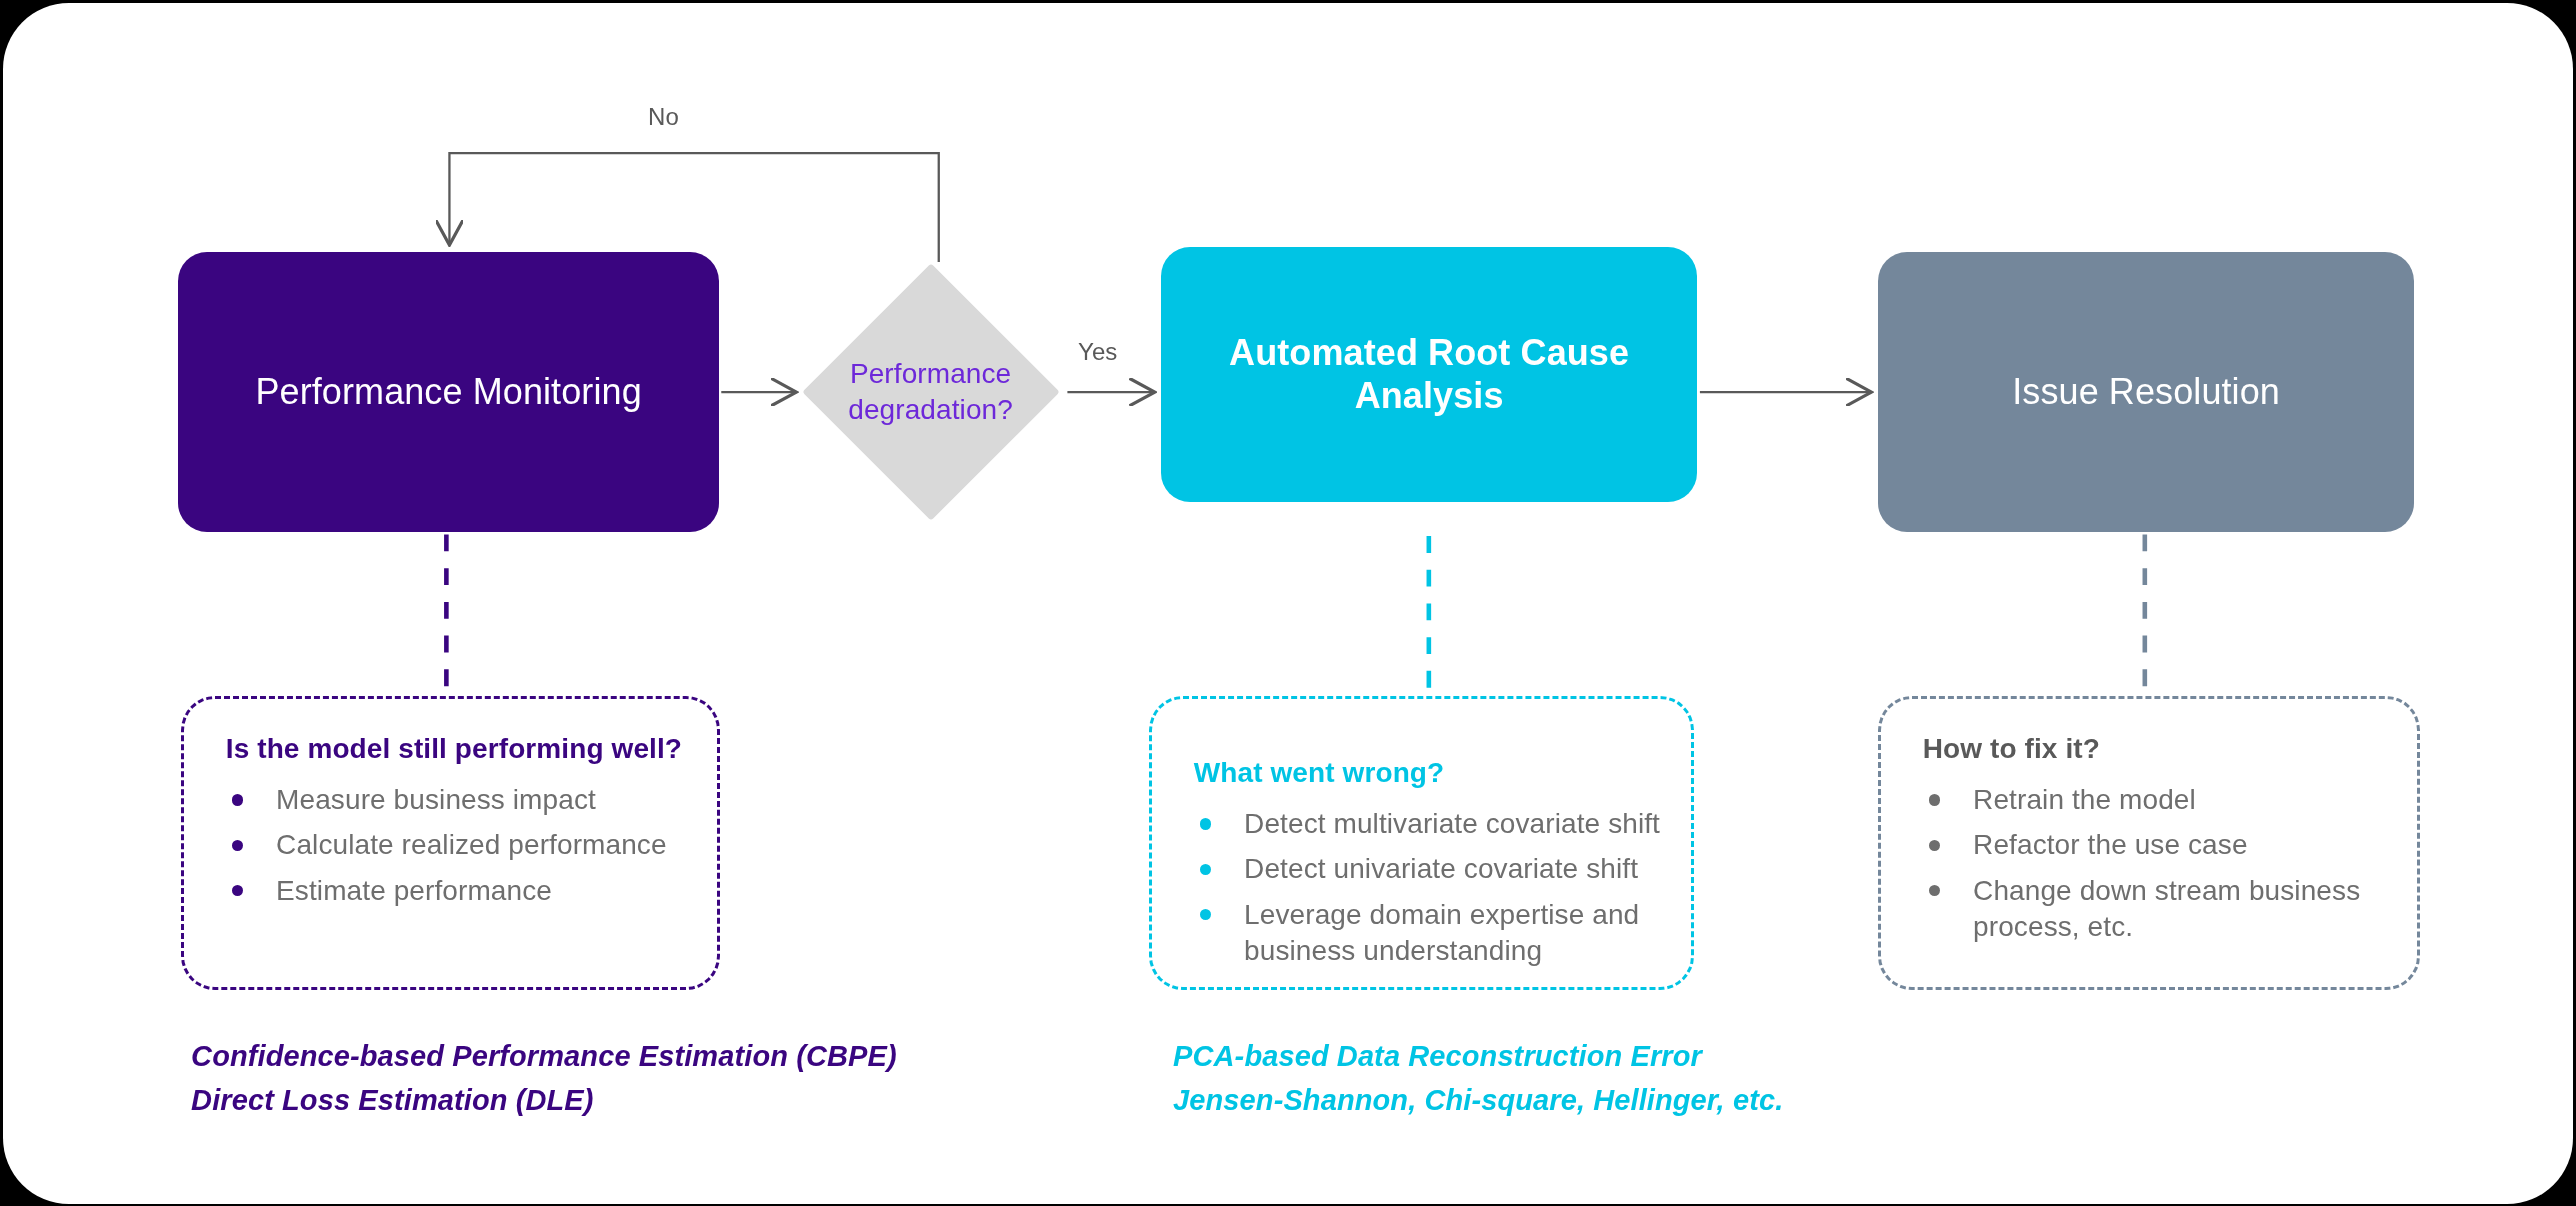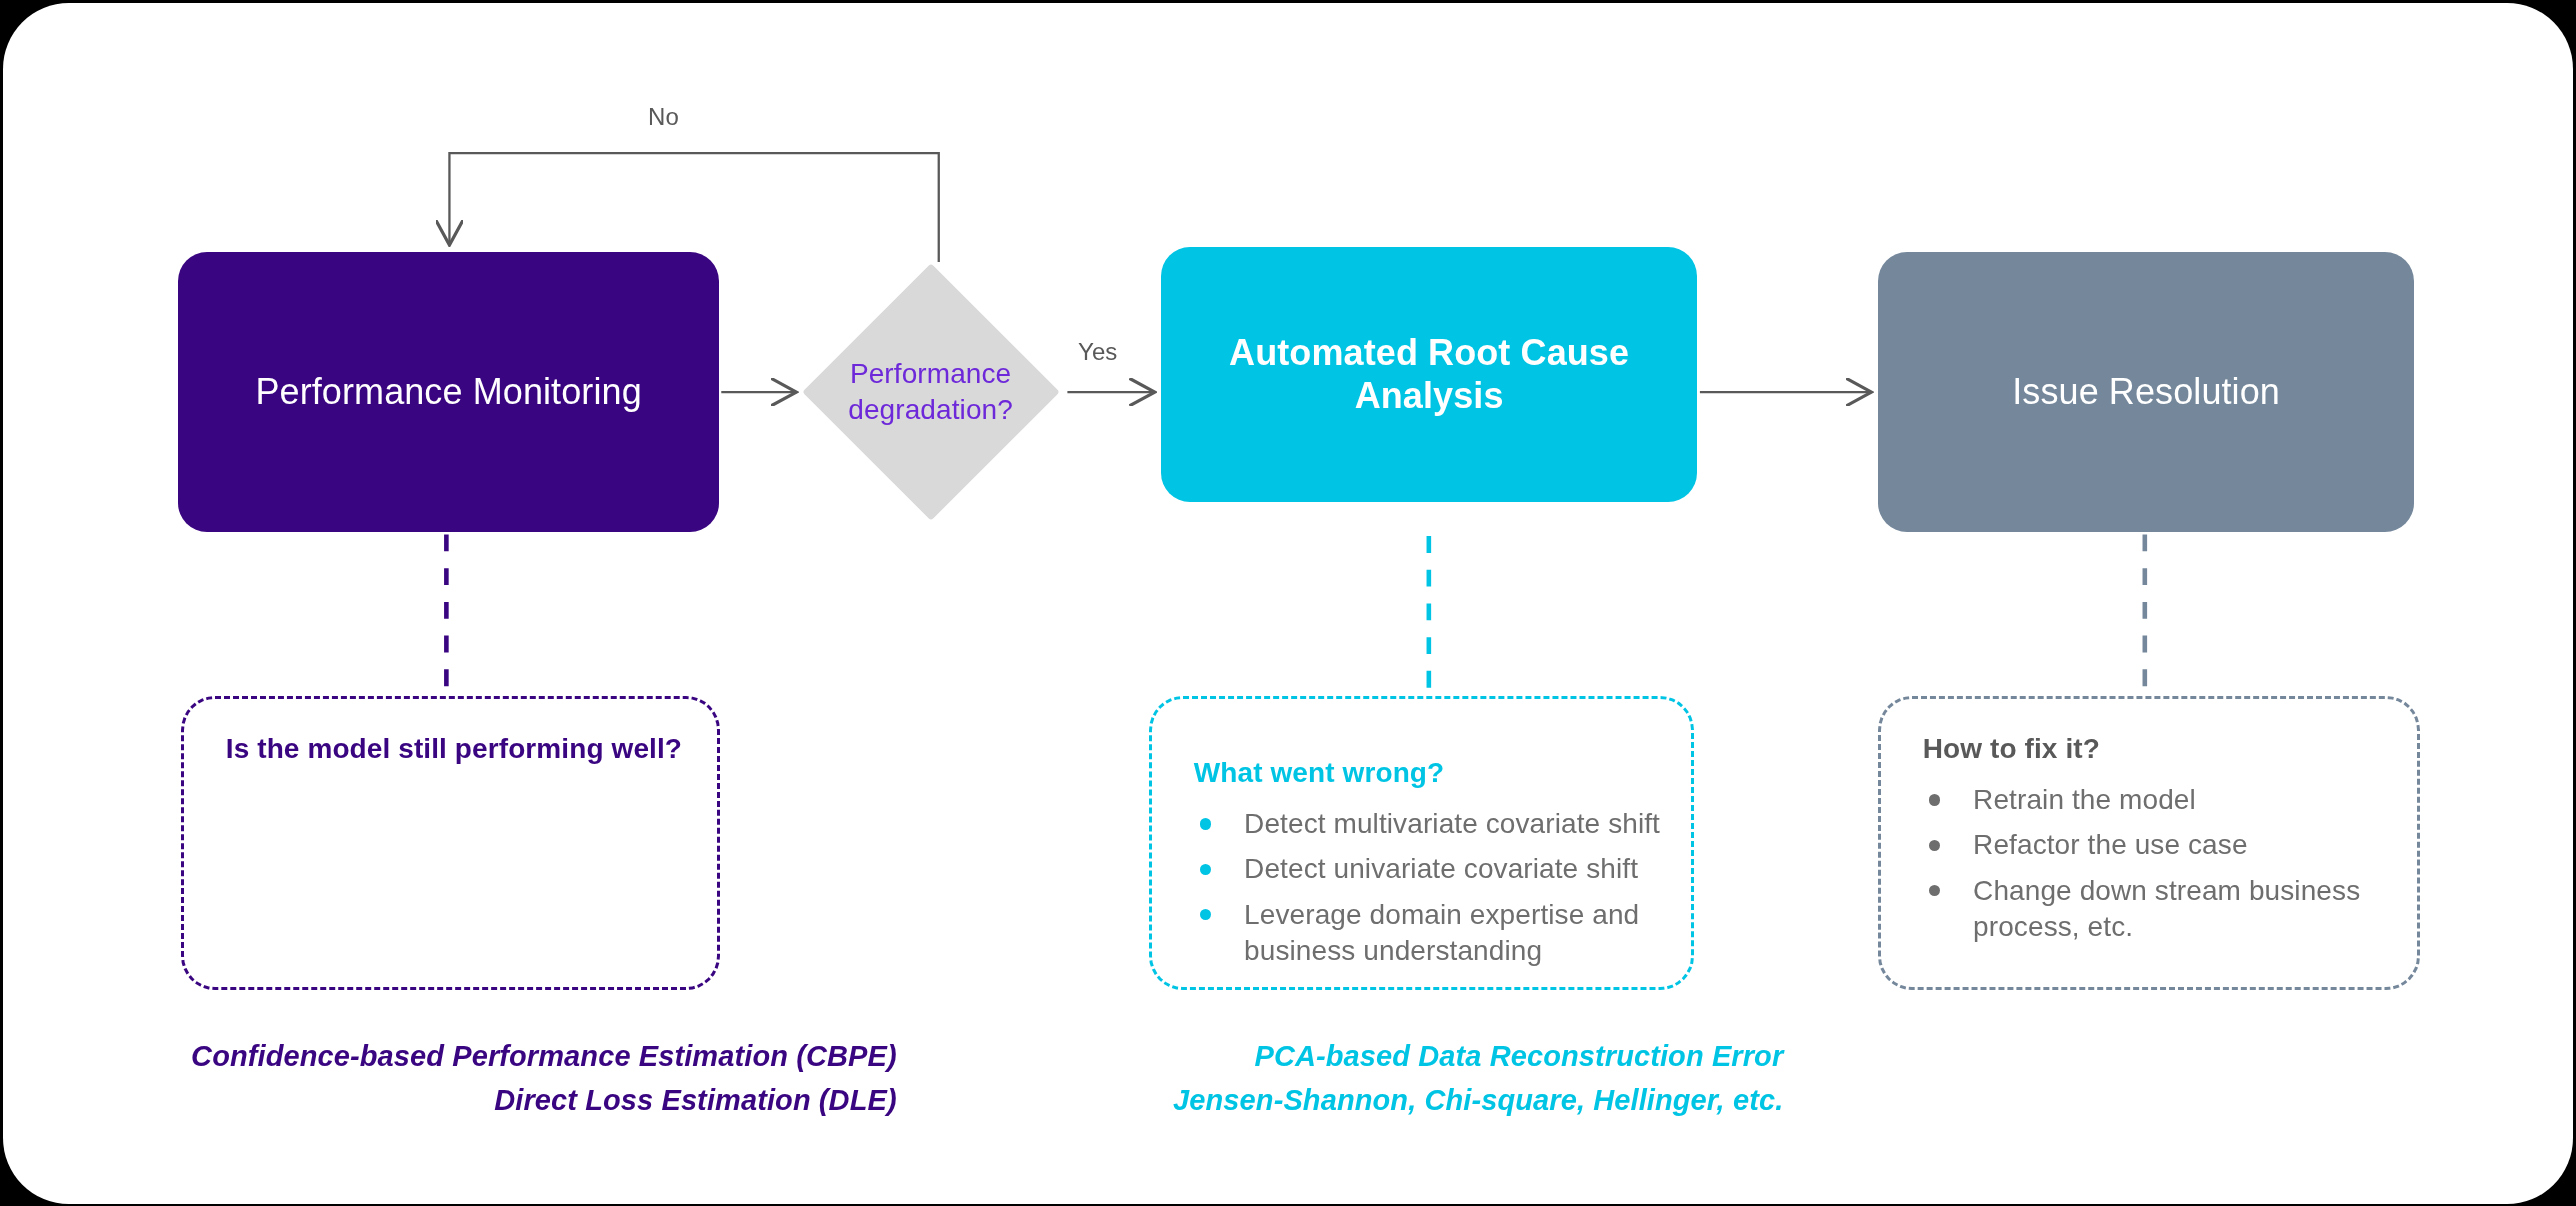--- a/index.html
+++ b/index.html
@@ -161,21 +161,20 @@
 
   
   .footnote {
     position: absolute;
     font-style: italic;
     font-weight: 700;
     font-size: 29px;
     line-height: 1.5;
     letter-spacing: 0.1px;
     white-space: nowrap;
-    text-align: right;
   }
   #foot-monitoring { left: 188px;  top: 1032px; color: #3A0580; }
   #foot-rca        { left: 1170px; top: 1032px; color: #00C4E4; }
   .footnote span { display: block; }
 </style>
 </head>
 <body>
 
 <div id="card">
   <div id="stage">
@@ -223,20 +222,34 @@
 
     <div class="pbox" id="box-issue">
       <span>Issue Resolution</span>
     </div>
 
     <div class="edge-label" id="label-no">No</div>
     <div class="edge-label" id="label-yes">Yes</div>
 
     <div class="dpanel" id="panel-monitoring">
       <h3>Is the model still performing well?</h3>
+      <ul>
+        <li>
+          <span class="bullet"></span>
+          <span>Measure business impact</span>
+        </li>
+        <li>
+          <span class="bullet"></span>
+          <span>Calculate realized performance</span>
+        </li>
+        <li>
+          <span class="bullet"></span>
+          <span>Estimate performance</span>
+        </li>
+      </ul>
     </div>
 
     <div class="dpanel" id="panel-rca">
       <h3>What went wrong?</h3>
       <ul>
         <li>
           <span class="bullet"></span>
           <span>Detect multivariate covariate shift</span>
         </li>
         <li>

